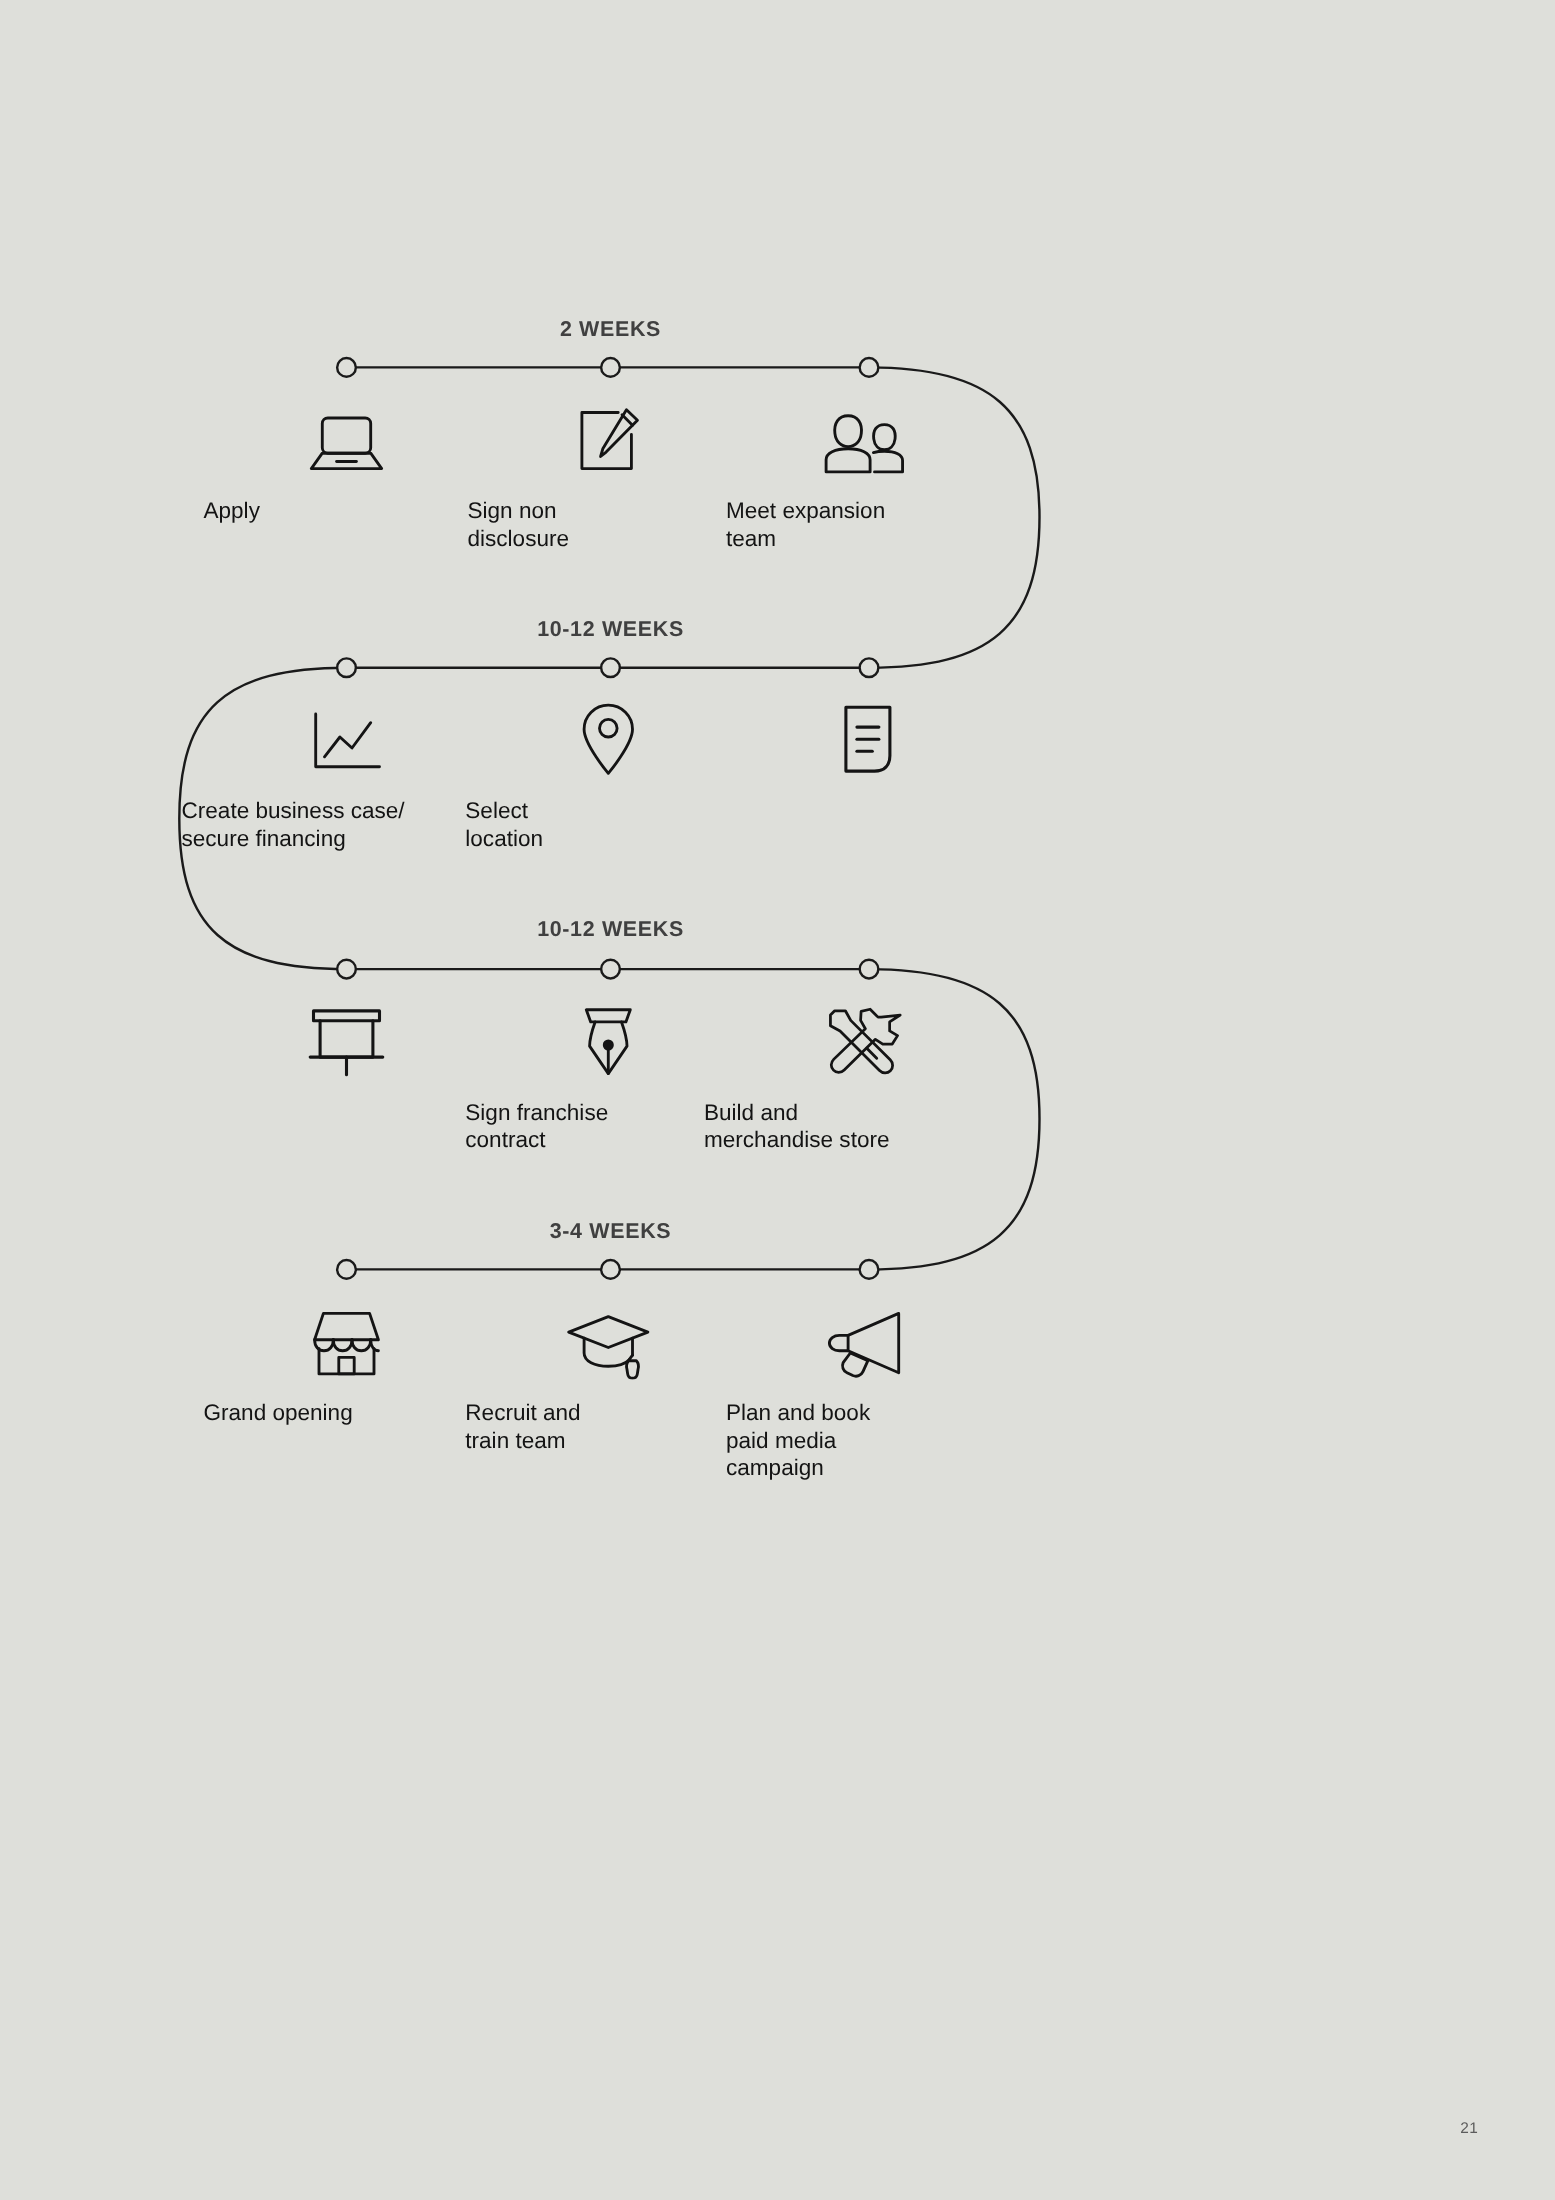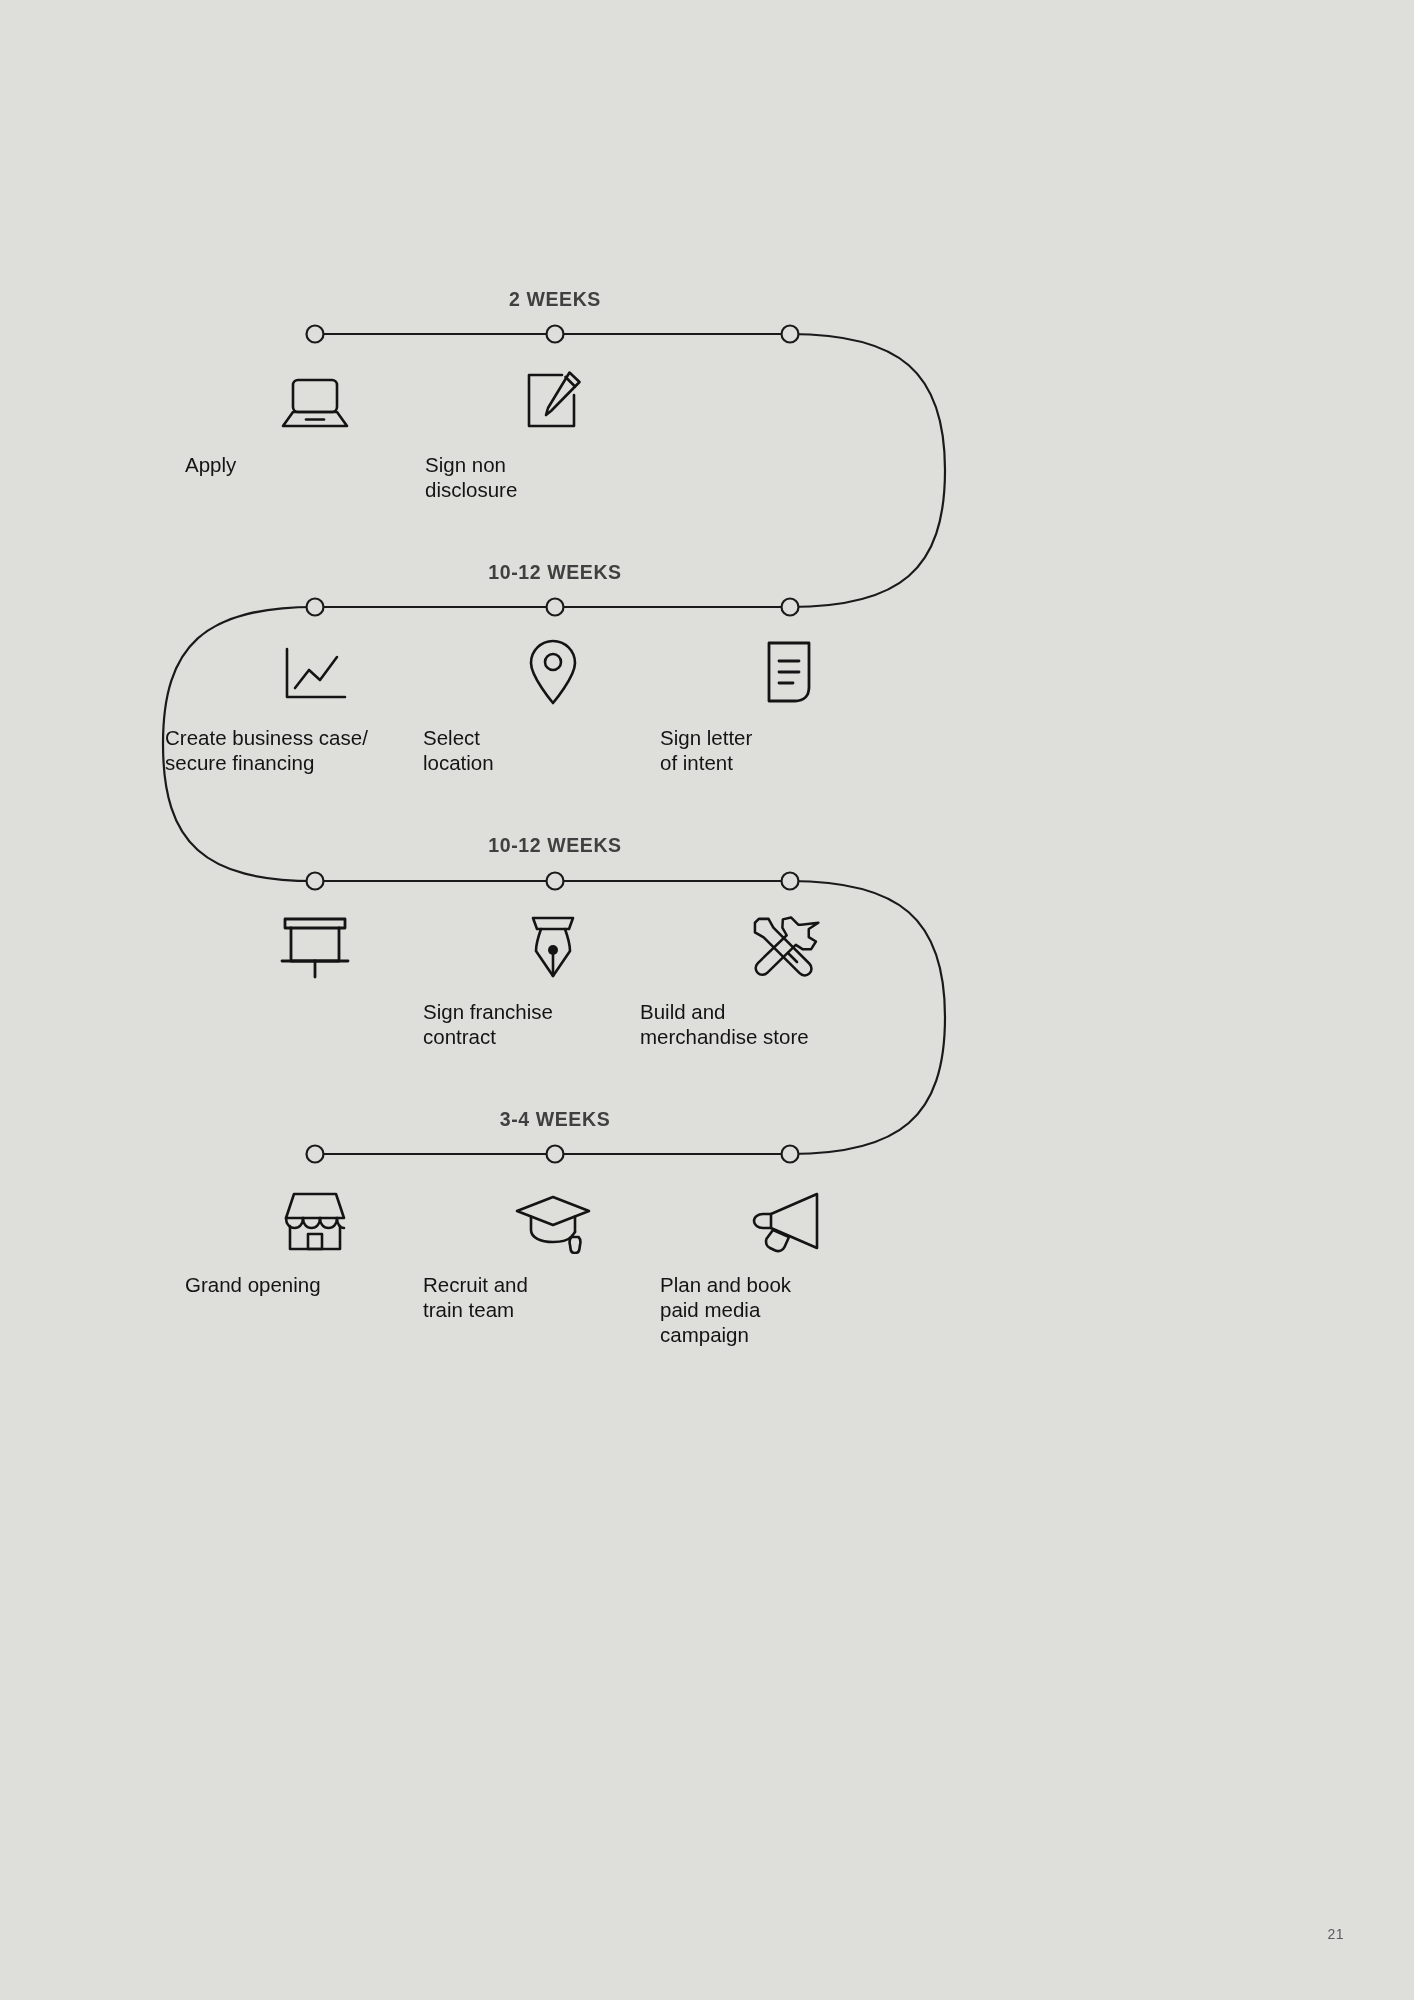--- a/index.html
+++ b/index.html
@@ -138,20 +138,32 @@
       <svg width="72" height="66" viewBox="0 0 72 66" fill="none" stroke="#141414" stroke-width="2.6" stroke-linejoin="round" stroke-linecap="round">
         <polyline points="43,7 10,7 10,58 55,58 55,27"></polyline>
         <path d="M50.5 4.5 L60.5 14 L32 43 L27 47 L29 40 Z"></path>
         <line x1="46.5" y1="9" x2="56" y2="18.5"></line>
       </svg>
     </div>
     <div class="step-label">Sign non
 disclosure</div>
   </div>
 
+  <div class="step" style="left:790px; top:360px;">
+    <div class="step-icon">
+      <svg width="86" height="60" viewBox="0 0 86 60" fill="none" stroke="#141414" stroke-width="2.6" stroke-linejoin="round" stroke-linecap="round">
+        <path d="M24 4 C33 4 37 11 36 20 C35.2 27.5 30.5 32 24 32 C17.5 32 12.8 27.5 12 20 C11 11 15 4 24 4 Z"></path>
+        <path d="M4 55 L4 44 C4 38 12 34 24 34 C36 34 44 38 44 44 L44 55 Z"></path>
+        <path d="M57 12 C64.5 12 67.5 17.5 66.7 25 C66 31 62.2 34.8 57 34.8 C51.8 34.8 48 31 47.3 25 C46.5 17.5 49.5 12 57 12 Z"></path>
+        <path d="M47 37.5 C50 36.6 53.4 36.2 57 36.2 C67 36.2 73.5 39.5 73.5 44.5 L73.5 55 L48 55"></path>
+      </svg>
+    </div>
+    <div class="step-label">Meet expansion
+team</div>
+  </div>
 
   <div class="step" style="left:315px; top:633px; width:300px;">
     <div class="step-icon">
       <svg width="76" height="62" viewBox="0 0 76 62" fill="none" stroke="#141414" stroke-width="2.6" stroke-linejoin="round" stroke-linecap="round">
         <polyline points="10,4 10,52 68,52"></polyline>
         <polyline points="18,43 32,25 43,35 60,12"></polyline>
       </svg>
     </div>
     <div class="step-label">Create business case/
 secure financing</div>
@@ -170,22 +182,20 @@
 
   <div class="step" style="left:790px; top:633px;">
     <div class="step-icon">
       <svg width="58" height="68" viewBox="0 0 58 68" fill="none" stroke="#141414" stroke-width="2.8" stroke-linejoin="round" stroke-linecap="round">
         <path d="M8 4 L48 4 L48 48 C48 57 43 62 34 62 L8 62 Z"></path>
         <line x1="18" y1="22" x2="38" y2="22"></line>
         <line x1="18" y1="33" x2="38" y2="33"></line>
         <line x1="18" y1="44" x2="32" y2="44"></line>
       </svg>
     </div>
-    <div class="step-label">Sign letter
-of intent</div>
   </div>
 
   <div class="step" style="left:315px; top:907px; width:300px;">
     <div class="step-icon">
       <svg width="76" height="66" viewBox="0 0 76 66" fill="none" stroke="#141414" stroke-width="2.8" stroke-linejoin="round" stroke-linecap="round">
         <rect x="8" y="4" width="60" height="9"></rect>
         <path d="M14 13 L14 46 L62 46 L62 13"></path>
         <line x1="5" y1="46" x2="71" y2="46"></line>
         <line x1="38" y1="46" x2="38" y2="62"></line>
       </svg>

